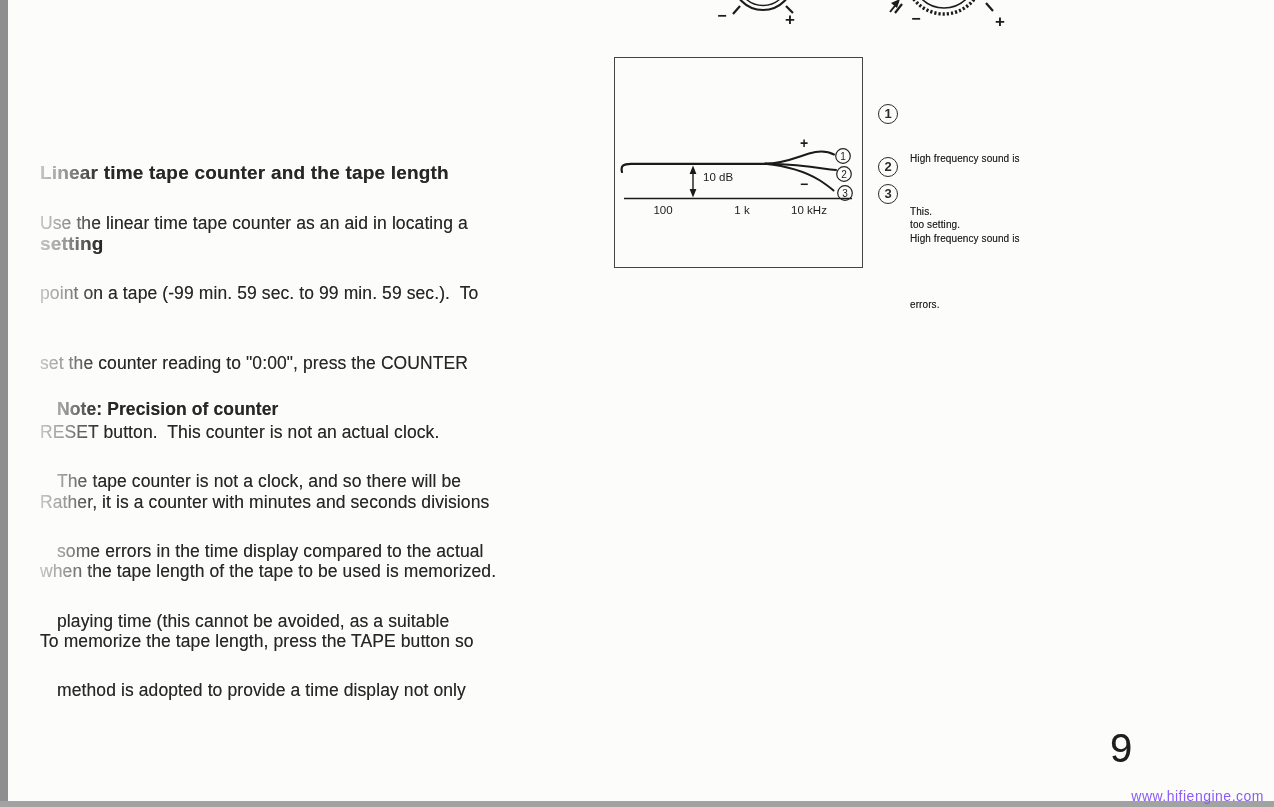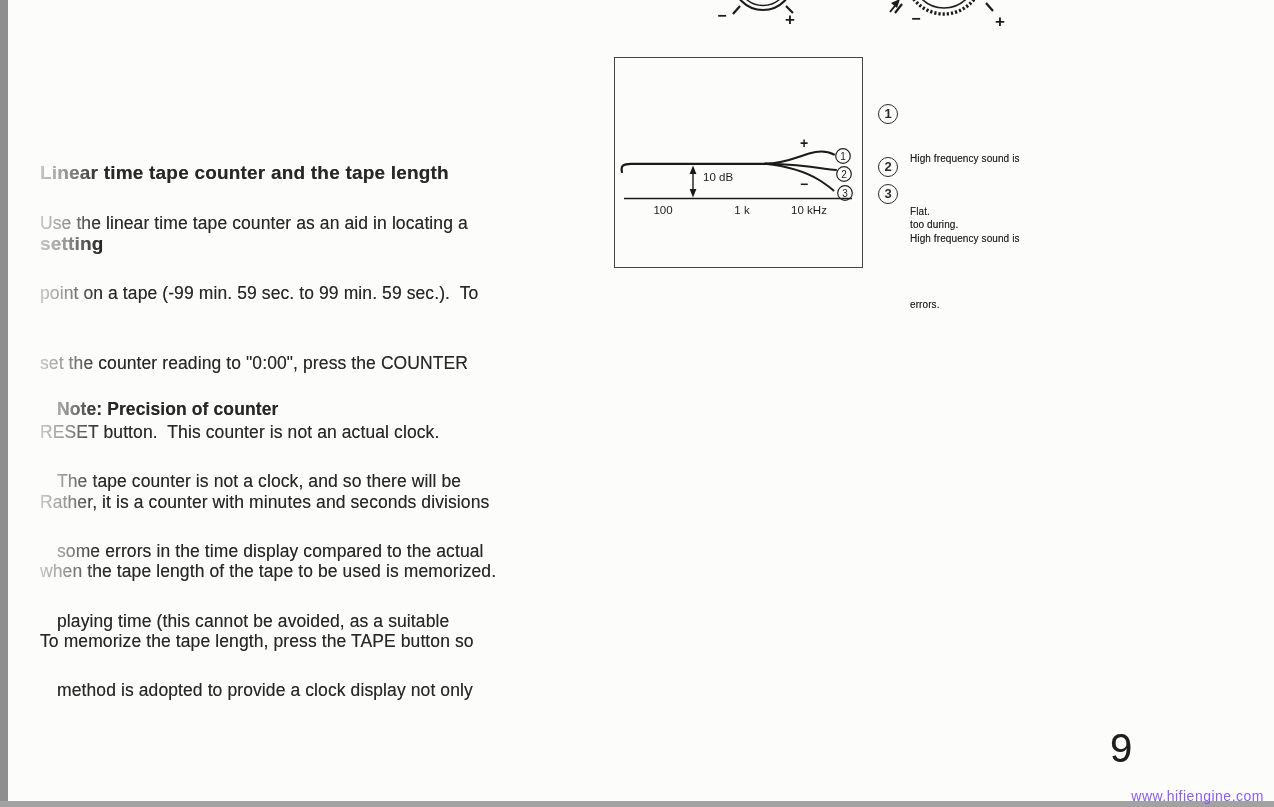--- a/index.html
+++ b/index.html
@@ -118,21 +118,21 @@
     <div>To memorize the tape length, press the TAPE button so</div>
     
   </div>
 
   <div class="note-heading scan-text">Note: Precision of counter</div>
 
   <div class="note-body scan-text">
     <div>The tape counter is not a clock, and so there will be</div>
     <div>some errors in the time display compared to the actual</div>
     <div>playing time (this cannot be avoided, as a suitable</div>
-    <div>method is adopted to provide a clock display not only</div>
+    <div>method is adopted to provide a time display not only</div>
     
     
   </div>
 
   <div class="fade-overlay"></div>
 
   <div class="figure-box">
     <svg width="246" height="208" viewBox="0 0 246 208">
 
       <path d="M 7 114 C 5.5 108 8 105.8 16 105.8 L 160 105.8" fill="none" stroke="#1a1a1a" stroke-width="2.2" stroke-linecap="round"></path>
@@ -172,27 +172,27 @@
       <text x="127" y="156" font-size="11.5" fill="#1c1c1c" text-anchor="middle">1 k</text>
       <text x="194" y="156" font-size="11.5" fill="#1c1c1c" text-anchor="middle">10 kHz</text>
     </svg>
   </div>
 
   <div class="legend">
     <div class="legend-item l1">
       <span class="circ-num">1</span>
       <div class="legend-text scan-text">
         <div>High frequency sound is</div>
-        <div>too during.</div>
+        <div>too setting.</div>
       </div>
     </div>
     <div class="legend-item l2">
       <span class="circ-num">2</span>
       <div class="legend-text scan-text">
-        <div>Flat.</div>
+        <div>This.</div>
       </div>
     </div>
     <div class="legend-item l3">
       <span class="circ-num">3</span>
       <div class="legend-text scan-text">
         <div>High frequency sound is</div>
         <div>errors.</div>
       </div>
     </div>
   </div>

